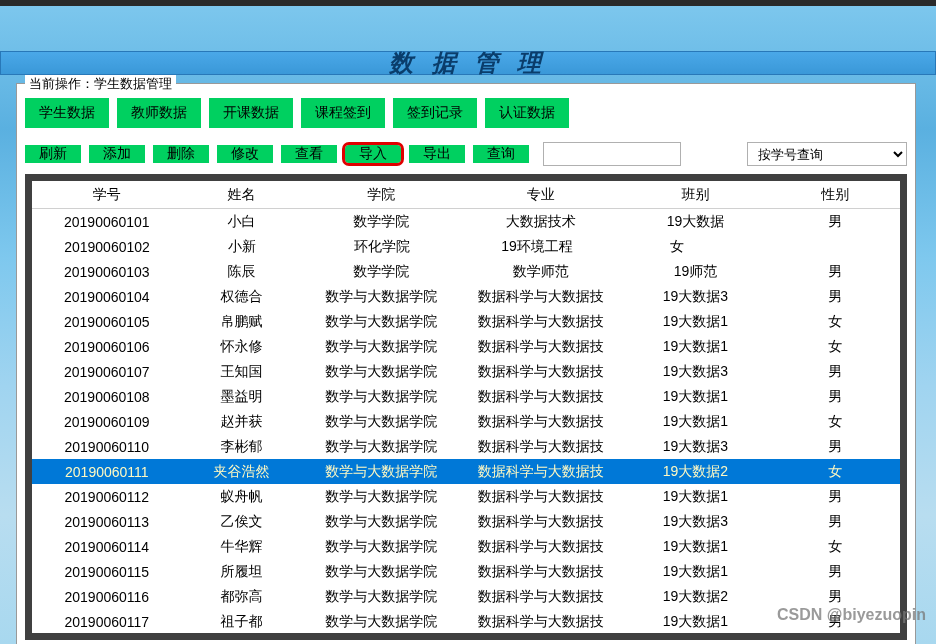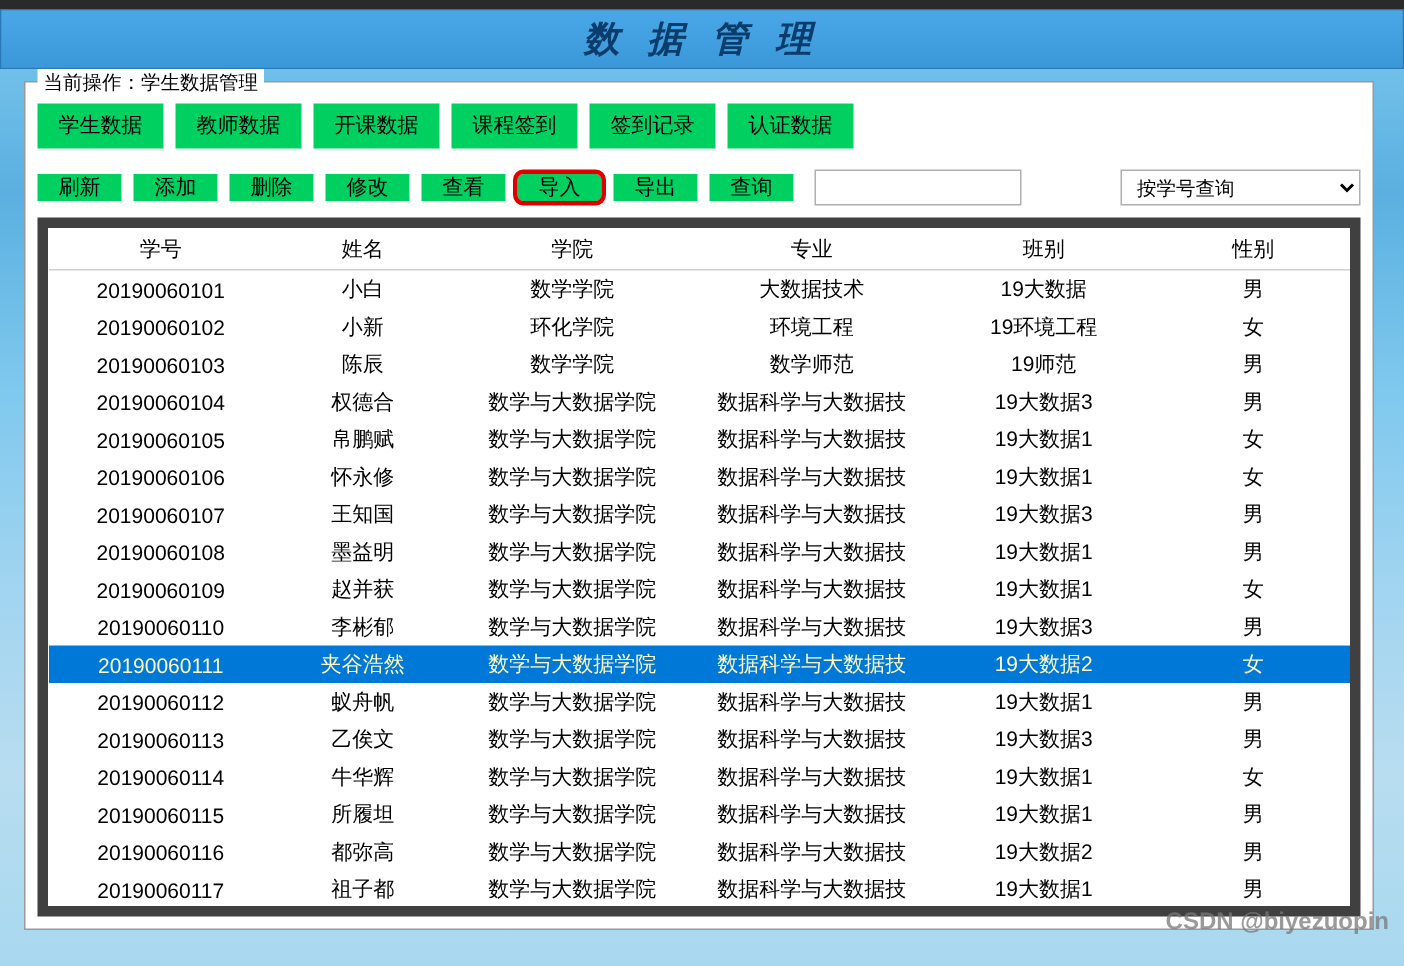--- a/index.html
+++ b/index.html
@@ -1,18 +1,18 @@
 <!DOCTYPE html>
 <html><head>
   <meta charset="utf-8">
   <style>
     * { box-sizing: border-box; margin: 0; padding: 0; font-family: "Microsoft YaHei", Arial, sans-serif; }
     body { width: 936px; height: 644px; background: linear-gradient(180deg, #7ec8ee 0%, #5ab0e0 20%, #7ec8ee 40%, #a0d4f0 60%, #b8ddf0 80%, #a8d8ef 100%); position: relative; overflow: hidden; }
     .tabbar { height: 6px; background: #2a2a2a; }
-    .title-bar { height: 40px; background: linear-gradient(180deg, #4aa8e8 0%, #3a98d8 100%); border: 1px solid #2878b8; display: flex; align-items: center; justify-content: center; }
+    .title-bar { height: 24px; background: linear-gradient(180deg, #4aa8e8 0%, #3a98d8 100%); border: 1px solid #2878b8; display: flex; align-items: center; justify-content: center; margin-top: 45px; }
     .title-text { font-size: 24px; font-weight: bold; color: #0a3d6b; letter-spacing: 6px; font-style: italic; }
     .main-panel { margin: 8px 20px 0 16px; background: #fff; border: 1px solid #999; position: relative; padding: 0 8px 8px 8px; }
     .fieldset-label { position: absolute; top: -9px; left: 8px; background: #fff; padding: 0 4px; font-size: 13px; }
     .btn-row { display: flex; gap: 8px; padding-top: 14px; margin-bottom: 14px; }
     .btn-green { background: #00d060; border: none; padding: 6px 14px; font-size: 14px; cursor: pointer; }
     .btn-row2 { display: flex; gap: 8px; align-items: center; margin-bottom: 8px; }
     .btn-small { background: #00d060; border: none; padding: 0 14px; font-size: 14px; cursor: pointer; min-width: 54px; }
     .btn-highlight { outline: 3px solid #e00000; outline-offset: 0; border-radius: 4px; }
     .search-input { width: 138px; height: 24px; border: 1px solid #b0b0b0; padding: 2px 6px; font-size: 13px; margin-left: 6px; }
     .select-box { height: 24px; border: 1px solid #b0b0b0; padding: 2px 6px; font-size: 13px; width: 160px; background: #fff; margin-left: auto; }
@@ -74,21 +74,20 @@
           <div class="td col2">小白</div>
           <div class="td col3">数学学院</div>
           <div class="td col4">大数据技术</div>
           <div class="td col5">19大数据</div>
           <div class="td col6">男</div>
         </div>
         <div class="tr">
           <div class="td col1">20190060102</div>
           <div class="td col2">小新</div>
           <div class="td col3">环化学院</div>
-          <div class="td col4">环境工程</div>
           <div class="td col5">19环境工程</div>
           <div class="td col6">女</div>
         </div>
         <div class="tr">
           <div class="td col1">20190060103</div>
           <div class="td col2">陈辰</div>
           <div class="td col3">数学学院</div>
           <div class="td col4">数学师范</div>
           <div class="td col5">19师范</div>
           <div class="td col6">男</div>

